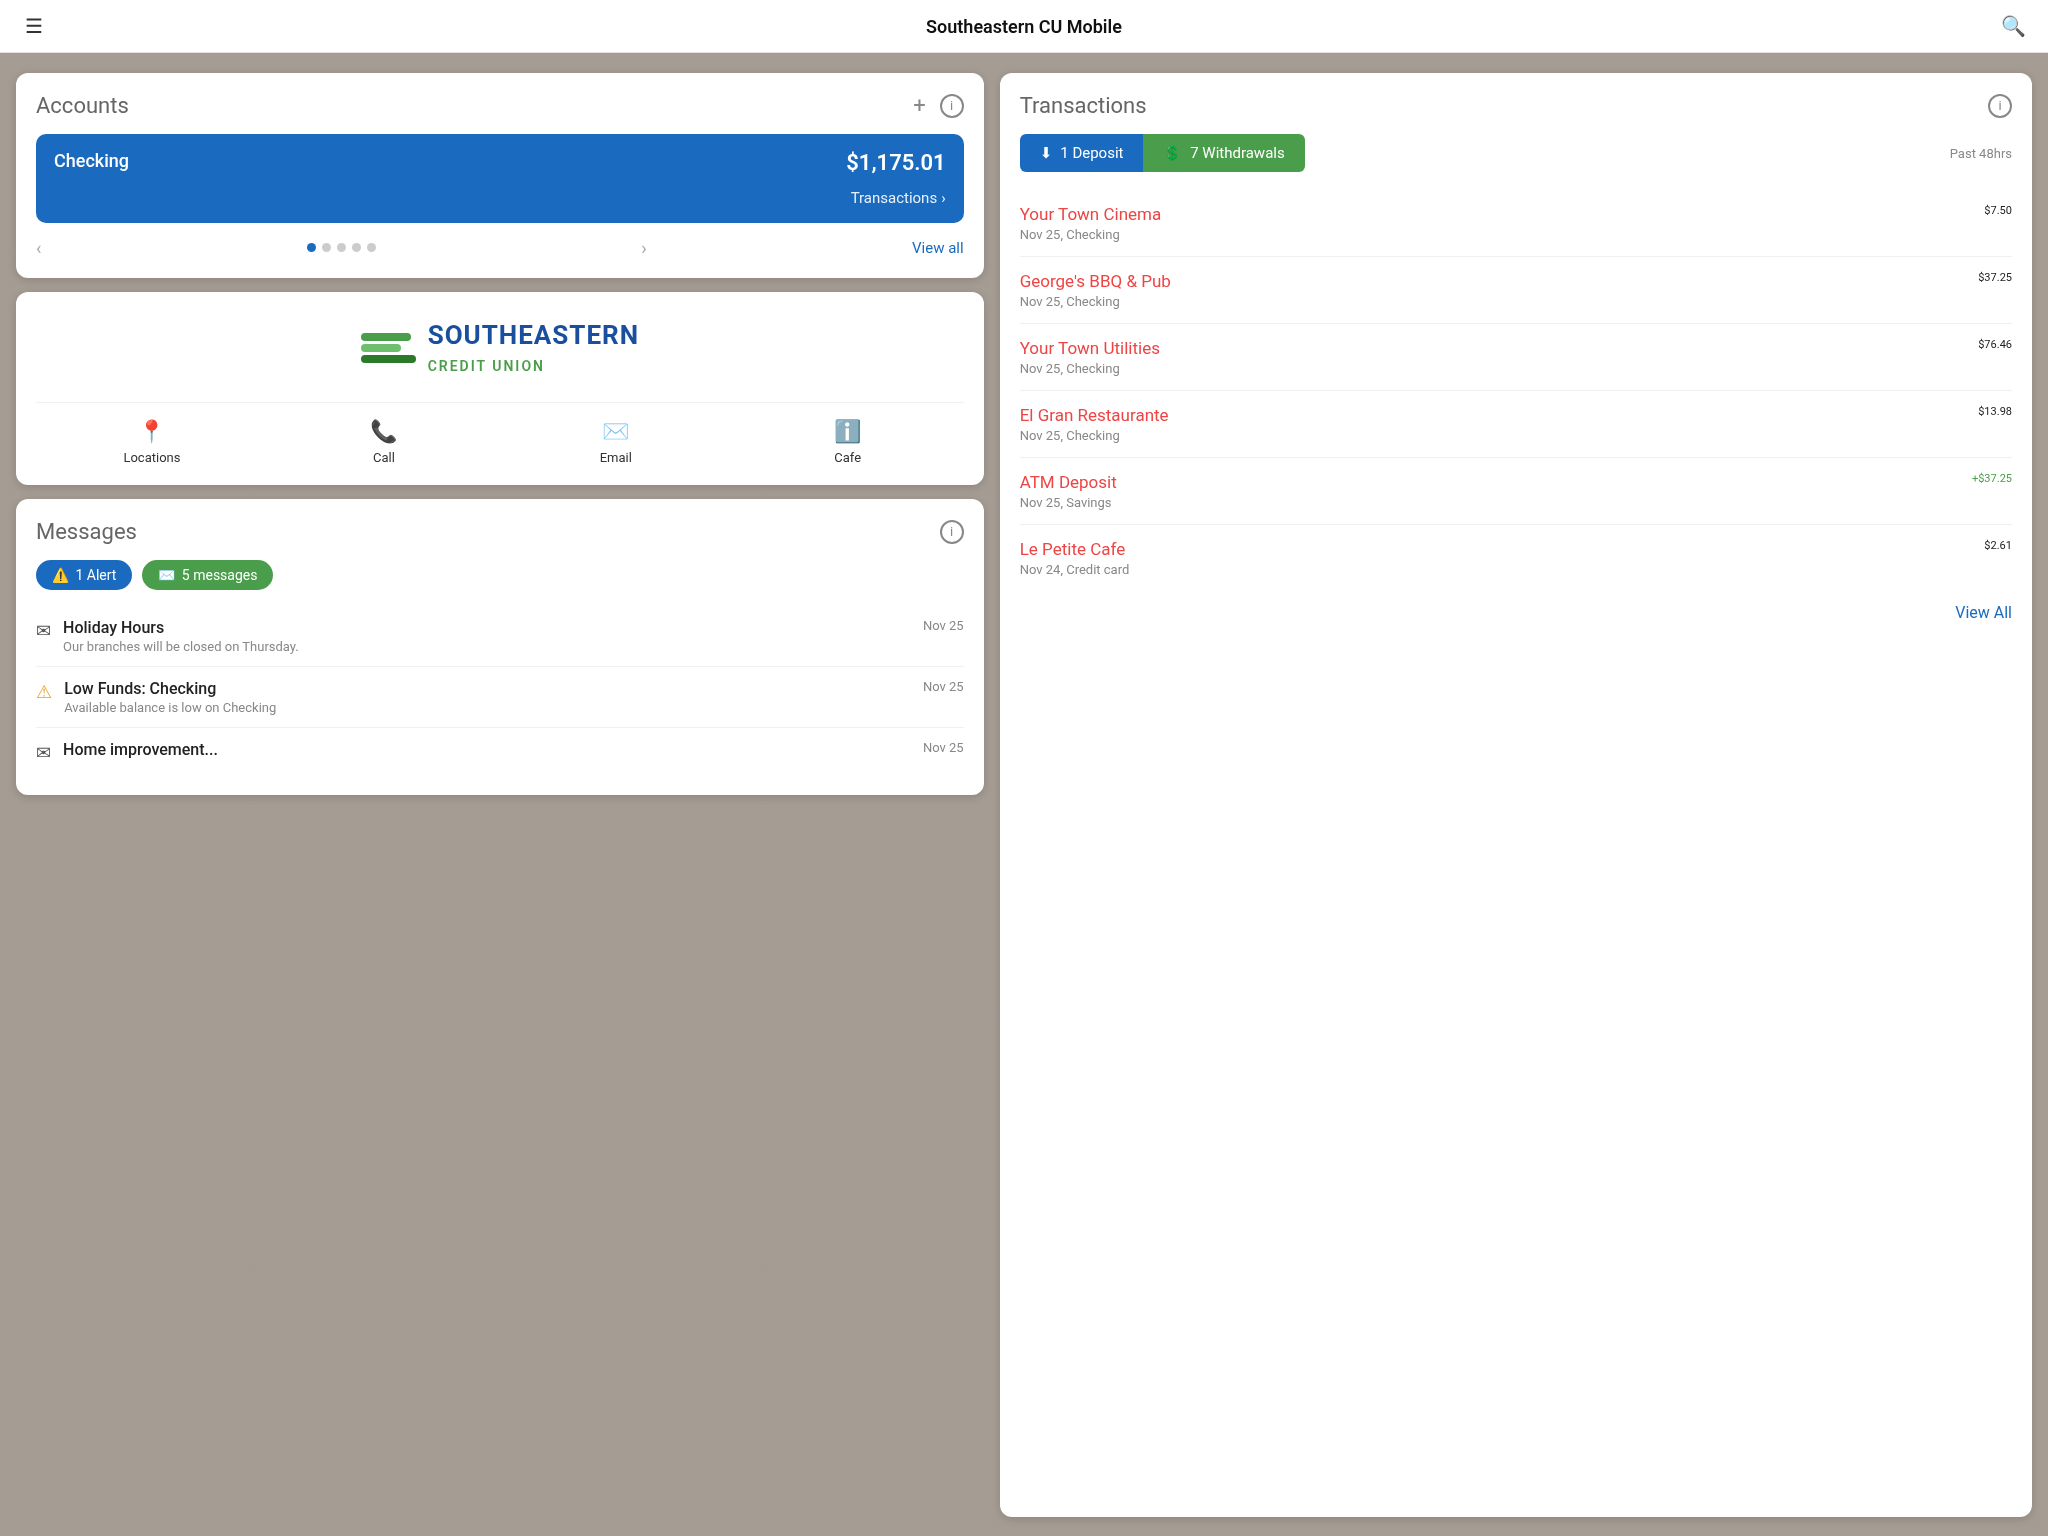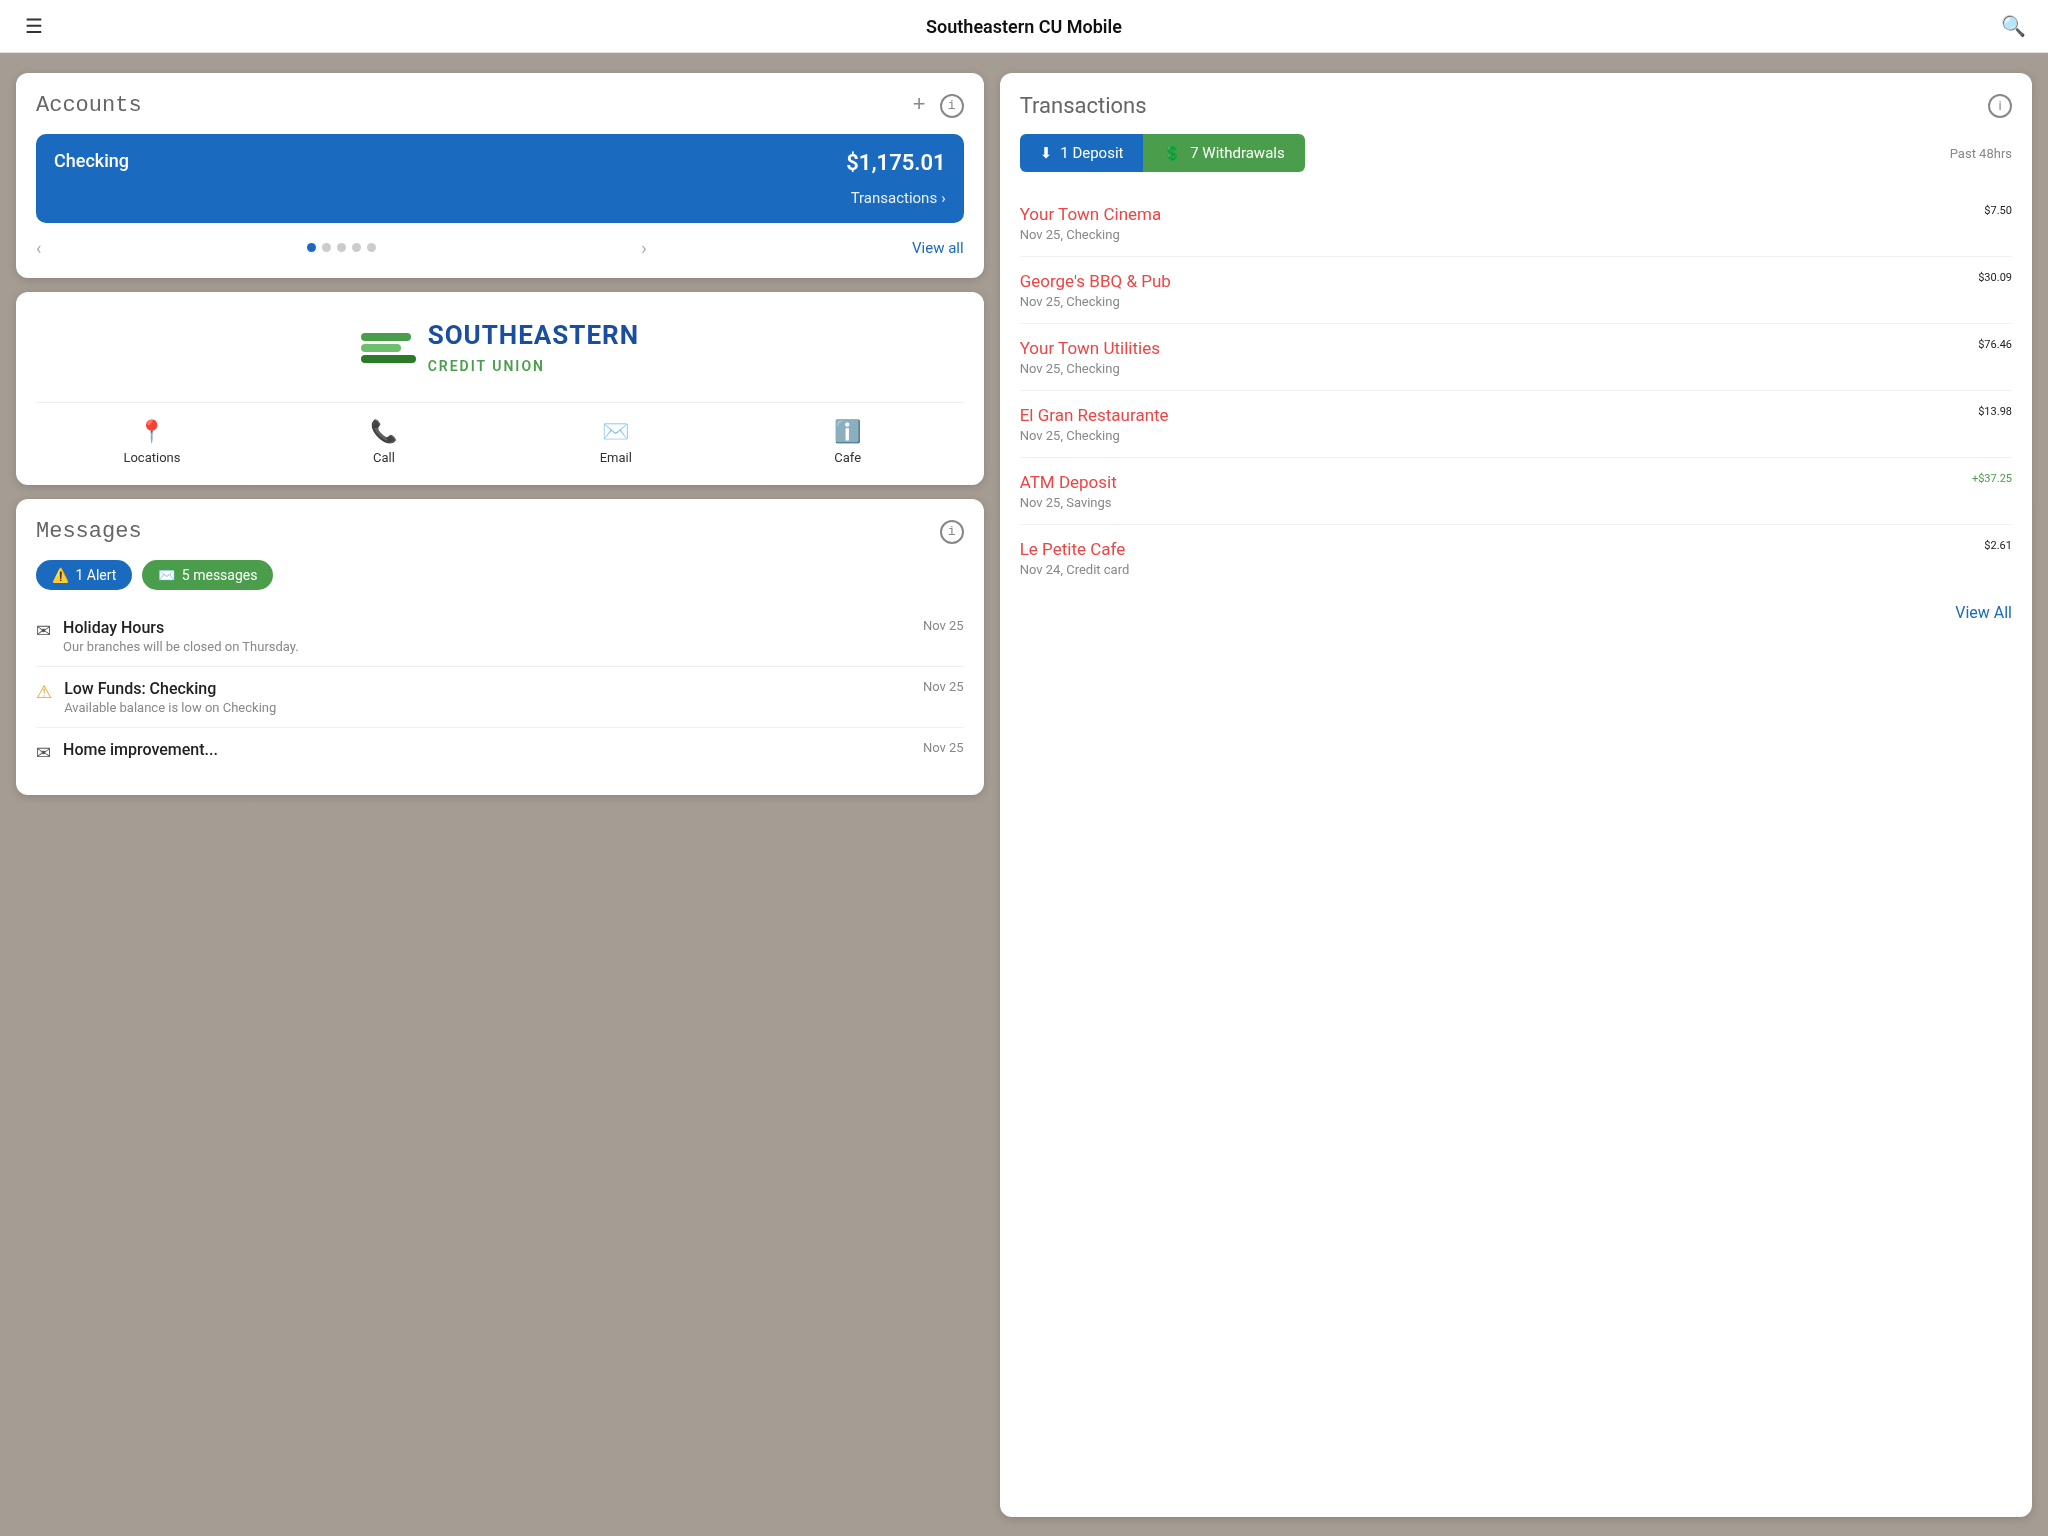--- a/index.html
+++ b/index.html
@@ -68,21 +68,20 @@
       padding: 20px;
       box-shadow: 0 2px 8px rgba(0,0,0,0.15);
     }
 
     
     .card-header {
       display: flex;
       align-items: center;
       justify-content: space-between;
       margin-bottom: 16px;
-      font-family: Liberation Mono, monospace;
     }
     .card-title {
       font-size: 22px;
       color: #666;
       font-weight: 400;
     }
     .card-header-actions {
       display: flex;
       gap: 14px;
       align-items: center;
@@ -575,21 +574,21 @@
       <div class="txn-name">Your Town Cinema</div>
       <div class="txn-meta">Nov 25, Checking</div>
     </div>
     <div class="txn-amount">$7.50</div>
   </div>
           <div class="txn-item">
     <div>
       <div class="txn-name">George's BBQ &amp; Pub</div>
       <div class="txn-meta">Nov 25, Checking</div>
     </div>
-    <div class="txn-amount">$30.09</div>
+    <div class="txn-amount">$37.25</div>
   </div>
           <div class="txn-item">
     <div>
       <div class="txn-name">Your Town Utilities</div>
       <div class="txn-meta">Nov 25, Checking</div>
     </div>
     <div class="txn-amount">$76.46</div>
   </div>
           <div class="txn-item">
     <div>

